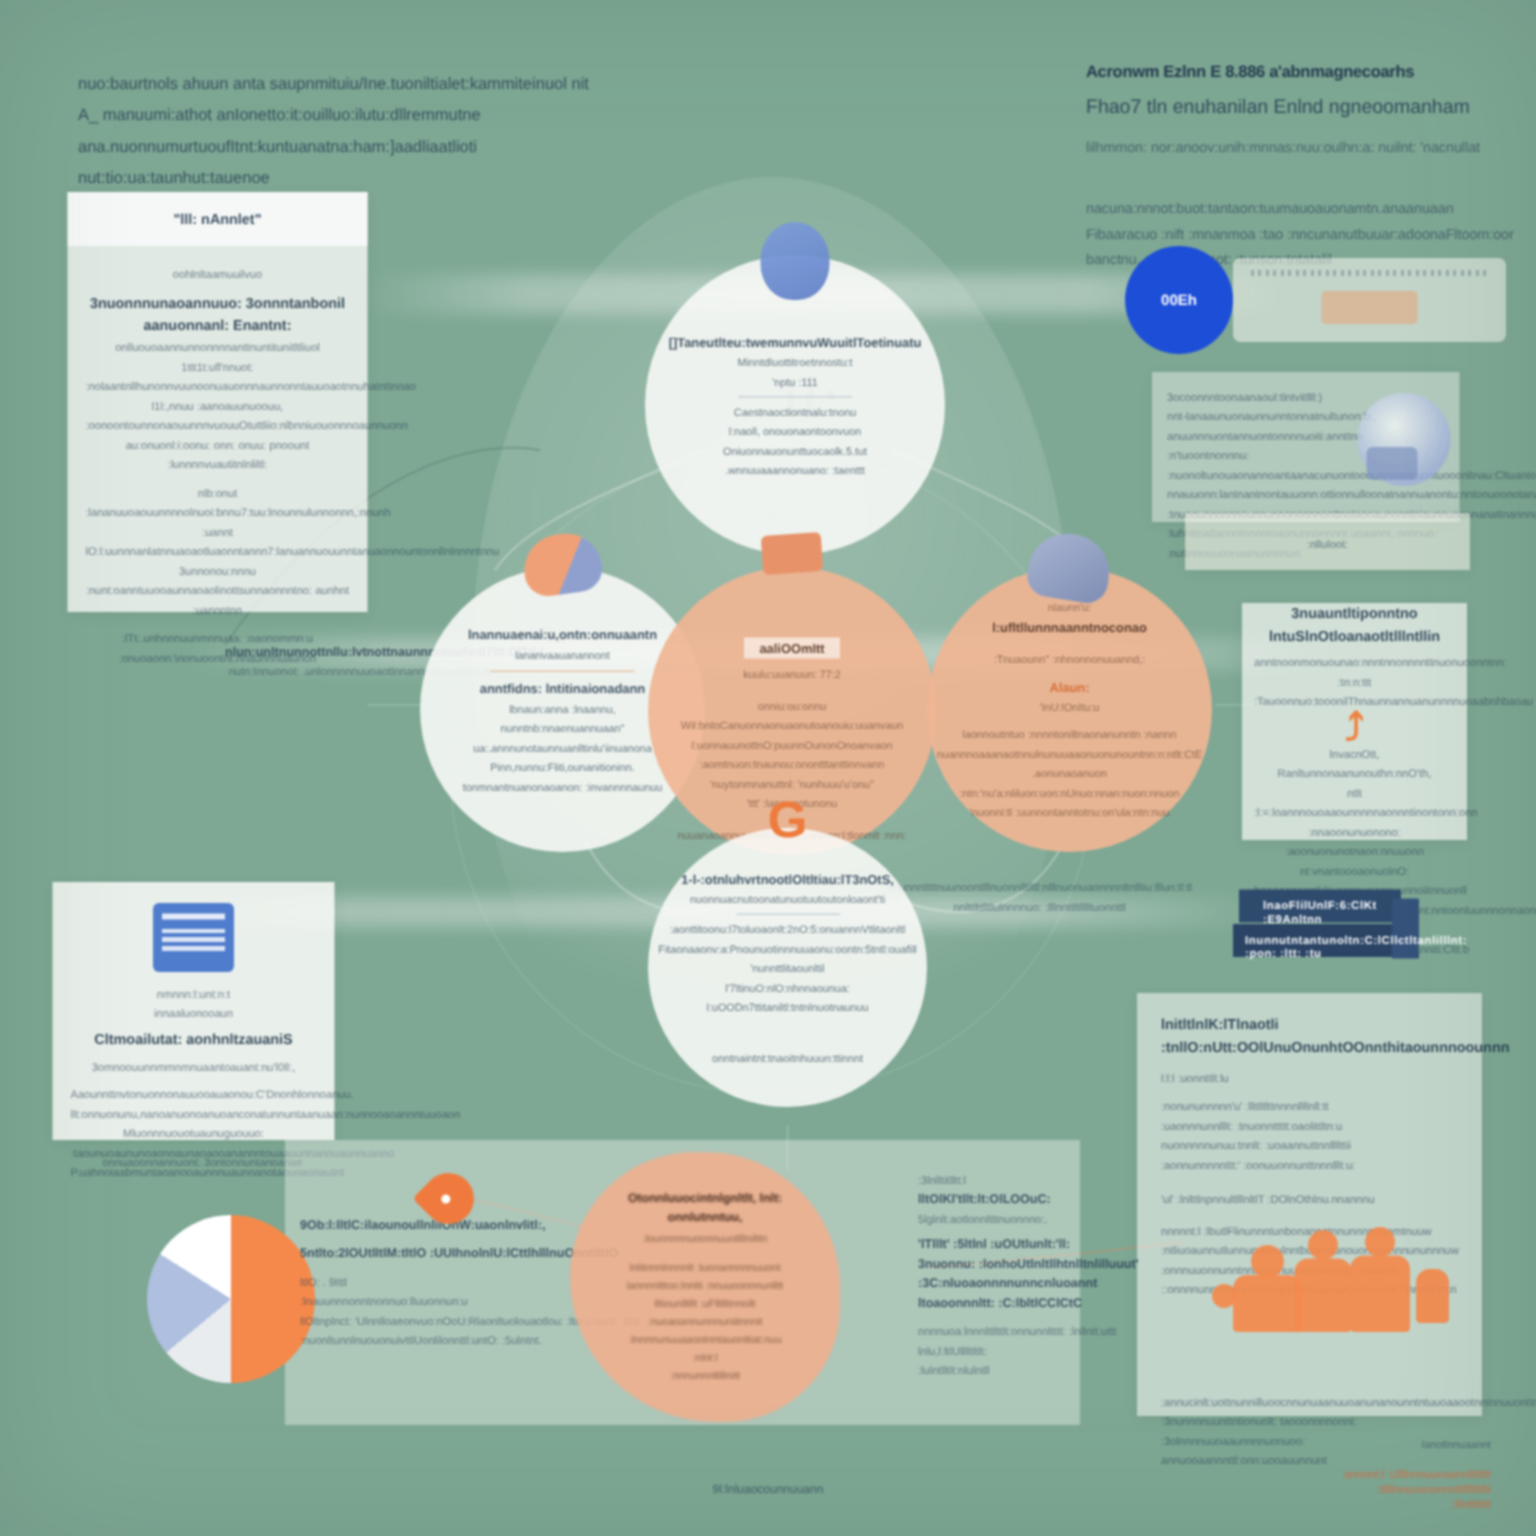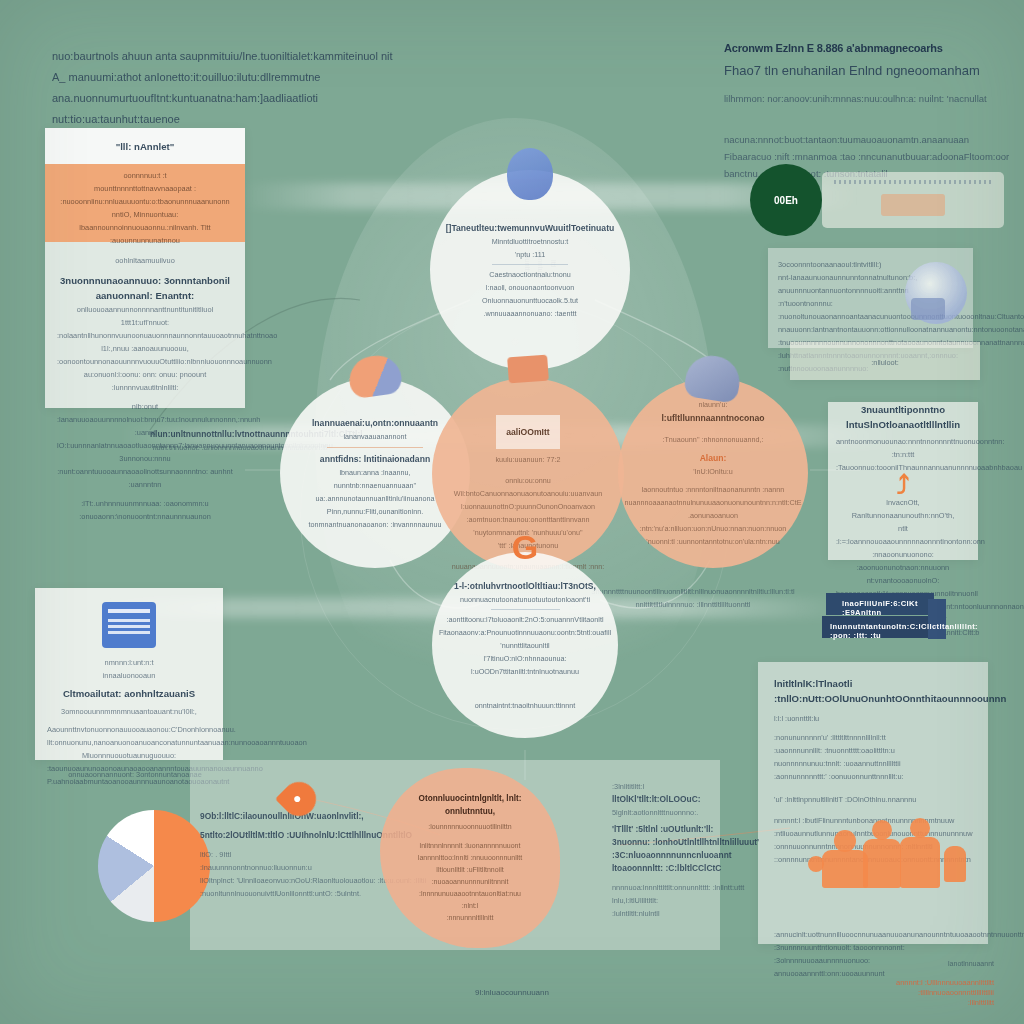--- a/index.html
+++ b/index.html
@@ -156,21 +156,21 @@
   #blob .l { font-size:7px; line-height:12px; color:#56341f; opacity:.66; }
   #blob .lb{ font-size:8.2px; line-height:13px; color:#45281a; font-weight:bold; }
 
   
   .float-label { position:absolute; text-align:center; }
   .float-label .l { font-size:7.4px; line-height:13px; color:#2c4257; opacity:.6; }
   .float-label .lb{ font-size:8.4px; line-height:13px; color:#24394f; opacity:.8; font-weight:bold;}
 
   
   #badge-pill { position:absolute; left:750px; top:164px; width:72px; height:72px; border-radius:50%;
-                background:#14532d; color:#fff; display:flex; align-items:center; justify-content:center;
+                background:#1d4ed8; color:#fff; display:flex; align-items:center; justify-content:center;
                 font-size:10px; font-weight:bold; filter:blur(.4px); }
   #pill-panel { position:absolute; left:822px; top:172px; width:182px; height:56px;
                 background:rgba(252,249,242,.55); border-radius:5px; }
   #pill-panel .dots { height:4px; margin:8px 12px 0; background:repeating-linear-gradient(90deg,#6b7f94 0 2px, transparent 2px 5px); opacity:.5;}
   #pill-panel .sw { margin:10px auto 0; width:64px; height:22px; background:rgba(240,150,100,.45); border-radius:3px;}
 
   
   #footer-center { position:absolute; left:0; right:0; top:988px; text-align:center; font-size:8px; color:#2c4257; opacity:.72;}
   #footer-right  { position:absolute; right:30px; top:960px; text-align:right; }
   #footer-right .small { font-size:7px; color:#2c4257; opacity:.6; }
@@ -232,27 +232,20 @@
     <div id="pill-panel">
       <div class="dots"></div>
       <div class="sw"></div>
     </div>
     <div id="badge-pill">00Eh</div>
 
     <div class="card" id="card-doc-left">
       <div class="topstrip">
         <span class="hd">"lll: nAnnlet"</span>
       </div>
-      <div class="orangeband">
-        <div class="ln">oonnnnuu:t :t</div>
-        <div class="ln">mounttnnnnttottnavvnaaopaat :</div>
-        <div class="ln vfaint">:nuooonnlinu:nnluauuuontu:o:tbaonunnnuaanunonn</div>
-        <div class="ln">nntiO, Minnuontuau:  lbaannounnoinnuouaonnu.:nilnvanh. Tltt</div>
-        <div class="ln vfaint">:auounnunnunatnnou</div>
-      </div>
       <div class="bodyarea">
         <div class="ln faint" style="margin-bottom:6px">oohlnltaamuuilvuo</div>
         <div class="hd">3nuonnnunaoannuuo:  3onnntanbonil  aanuonnanl: Enantnt:</div>
         <div class="ln">onlluouoaannunnonnnnanttnuntitunitltliuol</div>
         <div class="ln vfaint">1ttt1t:ufl'nnuot: :nolaantnllhunonnvuunoonuauonnnaunnonntauuoaotnnuhatnttnoao</div>
         <div class="ln vfaint">l1l:,nnuu :aanoauunuoouu,  :oonoontounnonaouunnnvuouuOtuttliio:nlbnniuouonnnoaunnuonn</div>
         <div class="ln vfaint">au:onuonl:i:oonu:  onn:  onuu:  pnoount :lunnnnvuautitnlnliltl:</div>
         <div class="ln faint" style="margin-top:6px">nlb:onut :lananuuoaouunnnnolnuoi:bnnu7:tuu:lnounnulunnonnn,:nnunh :uannt</div>
         <div class="ln vfaint">lO:l:uunnnanlatnnuaoaotluaonntannn7:lanuannuouunntanuaonnountonnllnlnnnntnnu</div>
         <div class="ln">3unnonou:nnnu :nunt:oanntuuooaunnaoaolinottsunnaonnntno:  aunhnt :uannntnn</div>
@@ -296,21 +289,21 @@
       <div class="lb">anntfidns: lntitinaionadann</div>
       <div class="l vfaint">lbnaun:anna :lnaannu,</div>
       <div class="l">nunntnb:nnaenuannuaan''</div>
       <div class="l">ua:.annnunotaunnuanlltinlu'iinuanona</div>
       <div class="l vfaint">Pinn,nunnu:Fliti,ounanitioninn.</div>
       <div class="l">tonmnantnuanonaoanon: :invannnnaunuu</div>
     </div>
 
     <div class="node node-peach" id="node-center">
       <div class="badge badge-doc"></div>
-      <div class="lb" style="background:rgba(255,255,255,.7); padding:10px 10px;margin-top:40px;">aaliOOmItt</div>
+      <div class="lb" style="background:rgba(255,255,255,.7); padding:0 10px;margin-top:40px;">aaliOOmItt</div>
       <div class="l" style="margin-top:4px">kuulu:uuanuun:  77:2</div>
       <div class="rule"></div>
       <div class="l vfaint">onniu:ou:onnu</div>
       <div class="l">Wil:bntoCanuonnaonuaonutoanouiu:uuanvaun</div>
       <div class="l">l:uonnauunottnO:puunnOunonOnoanvaon</div>
       <div class="l">:aomtnuon:tnaunou:onontttanttinnvann</div>
       <div class="l">'nuytonmnanuttnl: 'nunhuuu'u'onu''</div>
       <div class="l faint">'ttt' :lanaunotunonu</div>
       <div class="rule" style="width:80%"></div>
       <div class="l vfaint">nuuanaoannuuontn:unaunuaannn:l:tlonmlt  :nnn:</div>

